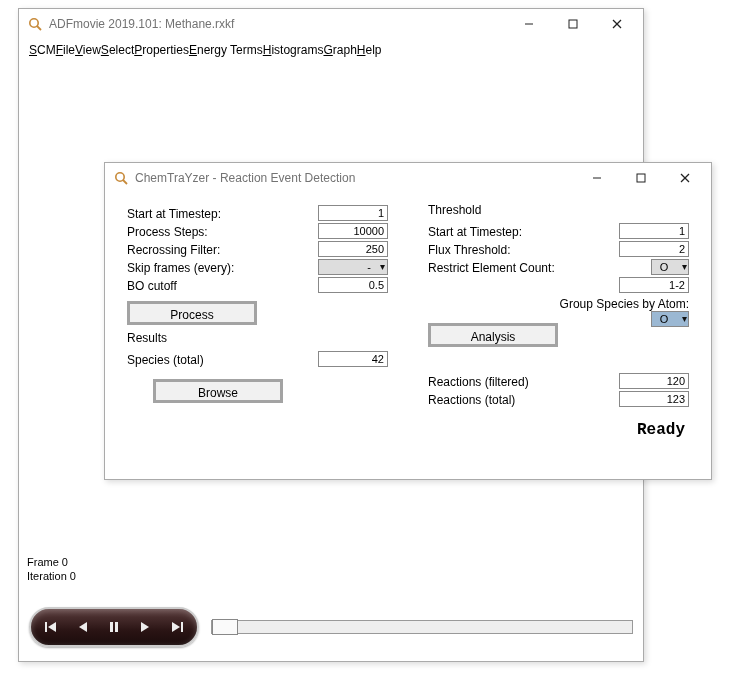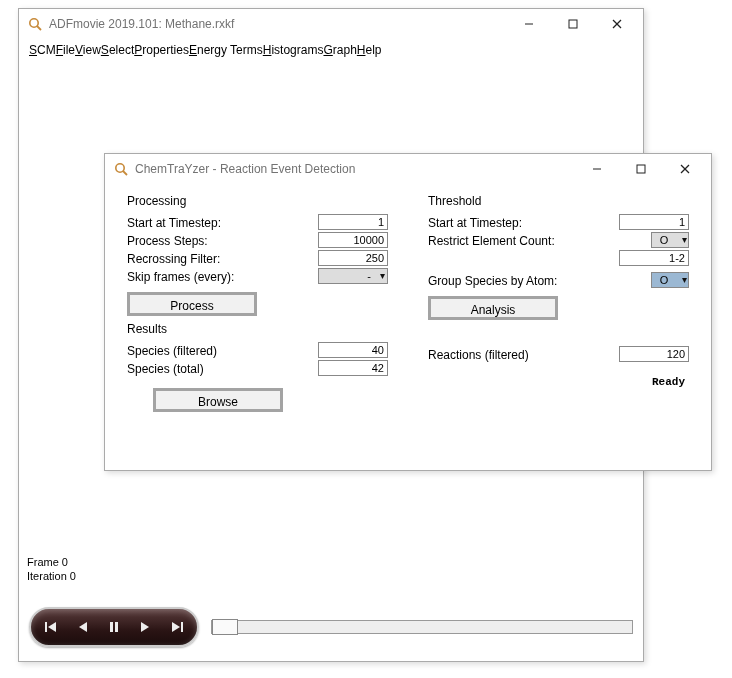--- a/index.html
+++ b/index.html
@@ -79,21 +79,21 @@
     position:relative;
   }
   .slider-knob {
     position:absolute; left:0; top:-2px;
     width:26px; height:16px;
     background:#fafafa; border:1px solid #888;
   }
 
   
   .dialog-window {
-    left: 104px; top: 153px;
+    left: 104px; top: 162px;
     width: 608px; height: 318px;
     z-index: 10;
   }
   .dialog-body {
     position:absolute; top:30px; left:0; right:0; bottom:0;
     padding: 10px 22px;
   }
   .cols { display:flex; gap:40px; }
   .col { flex:1; }
   .sect-head { font-size:12px; margin-bottom:4px; }
@@ -122,21 +122,21 @@
   .btn {
     width:130px; height:24px;
     border:3px solid #a3a3a3; background:#f1f1f1;
     text-align:center; line-height:22px;
     font-size:12px; cursor:pointer;
     margin-top:8px; margin-bottom:6px;
   }
   .status-txt {
     font-family: "Courier New", monospace;
     font-weight: bold;
-    font-size:11px;
+    font-size:16px;
     text-align:right;
     padding-right: 4px;
     margin-top: 14px;
   }
   svg { display:block; }
 </style>
 </head>
 <body>
 
 <div class="window main-window">
@@ -249,73 +249,80 @@
             <line x1="9" y1="1" x2="1" y2="9" stroke="#222" stroke-width="1.2"></line>
           </svg>
       </div>
     </div>
   </div>
 
   <div class="dialog-body">
     <div class="cols">
 
       <div class="col">
-        <div class="sect-head">Processing</div>
         <div class="row">
           <span class="lbl">Start at Timestep:</span>
           <span class="val-box">1</span>
         </div>
         <div class="row">
           <span class="lbl">Process Steps:</span>
           <span class="val-box">10000</span>
         </div>
         <div class="row">
           <span class="lbl">Recrossing Filter:</span>
           <span class="val-box">250</span>
         </div>
         <div class="row">
           <span class="lbl">Skip frames (every):</span>
           <span class="val-box dd">-</span>
         </div>
+        <div class="row">
+          <span class="lbl">BO cutoff</span>
+          <span class="val-box">0.5</span>
+        </div>
         <div class="btn">Process</div>
 
         <div class="sect-head">Results</div>
-        <div class="row">
-          <span class="lbl">Species (filtered)</span>
-          <span class="val-box">40</span>
-        </div>
         <div class="row">
           <span class="lbl">Species (total)</span>
           <span class="val-box">42</span>
         </div>
         <div class="btn" style="margin-top:12px;margin-left:26px;">Browse</div>
       </div>
 
       <div class="col">
         <div class="sect-head">Threshold</div>
         <div class="row">
           <span class="lbl">Start at Timestep:</span>
           <span class="val-box">1</span>
         </div>
         <div class="row">
+          <span class="lbl">Flux Threshold:</span>
+          <span class="val-box">2</span>
+        </div>
+        <div class="row">
           <span class="lbl">Restrict Element Count:</span>
           <span class="dd-small light">O</span>
         </div>
         <div class="row">
           <span class="lbl"></span>
           <span class="val-box">1-2</span>
         </div>
-        <div class="row" style="margin-top:4px;">
+        <div class="row" style="margin-top:4px;flex-direction:column;">
           <span class="lbl">Group Species by Atom:</span>
           <span class="dd-small">O</span>
         </div>
         <div class="btn">Analysis</div>
 
         <div class="sect-head" style="visibility:hidden;">.</div>
         <div class="row">
           <span class="lbl">Reactions (filtered)</span>
           <span class="val-box">120</span>
         </div>
+        <div class="row">
+          <span class="lbl">Reactions (total)</span>
+          <span class="val-box">123</span>
+        </div>
         <div class="status-txt">Ready</div>
       </div>
     </div>
   </div>
 </div>
 
 </body></html>

